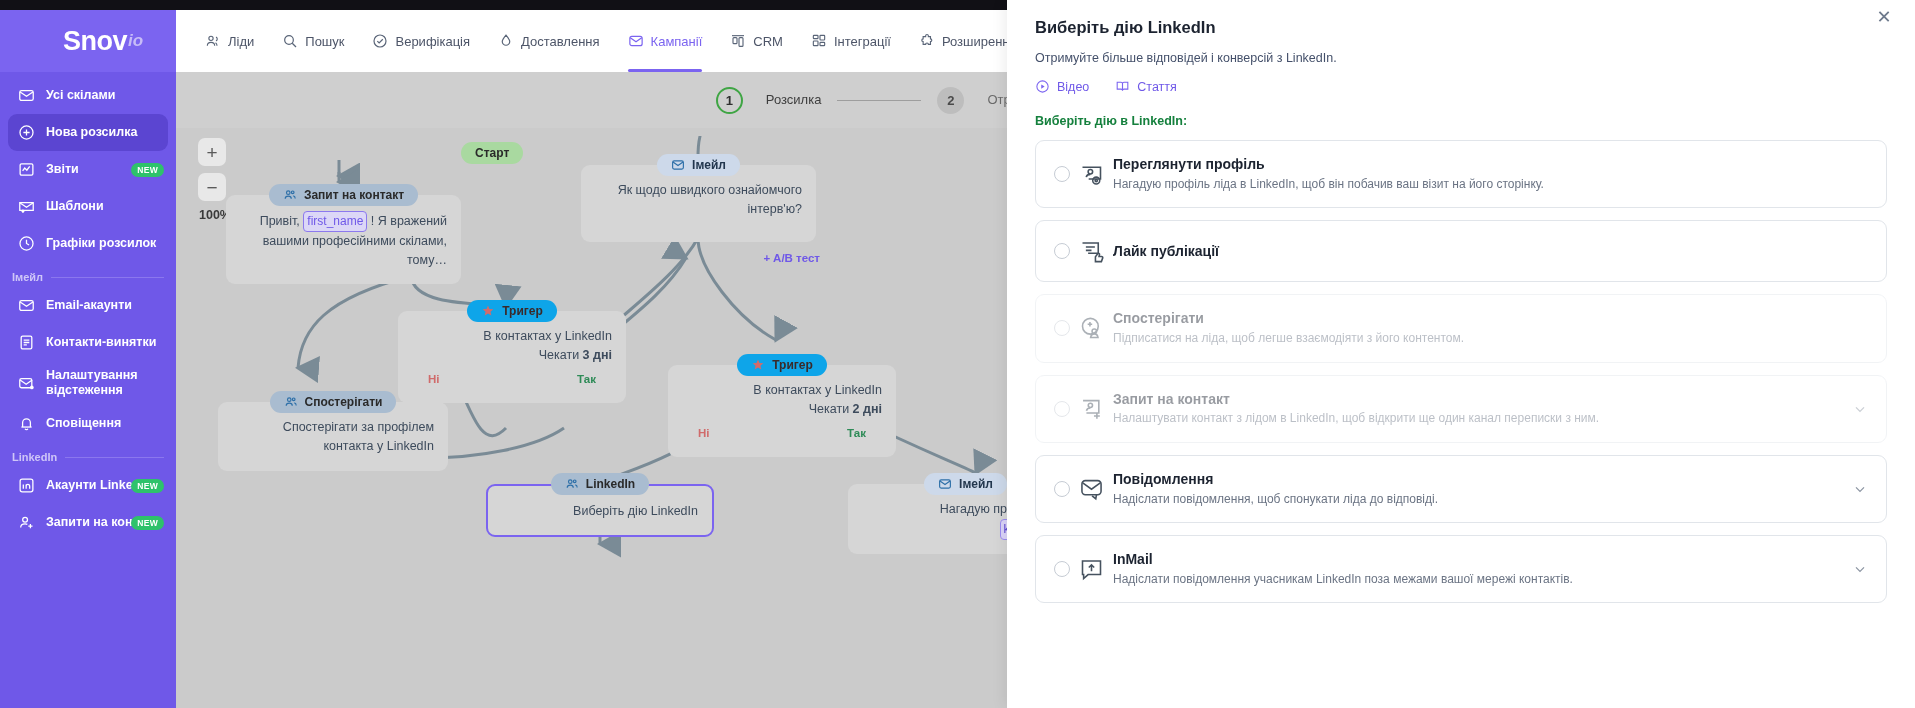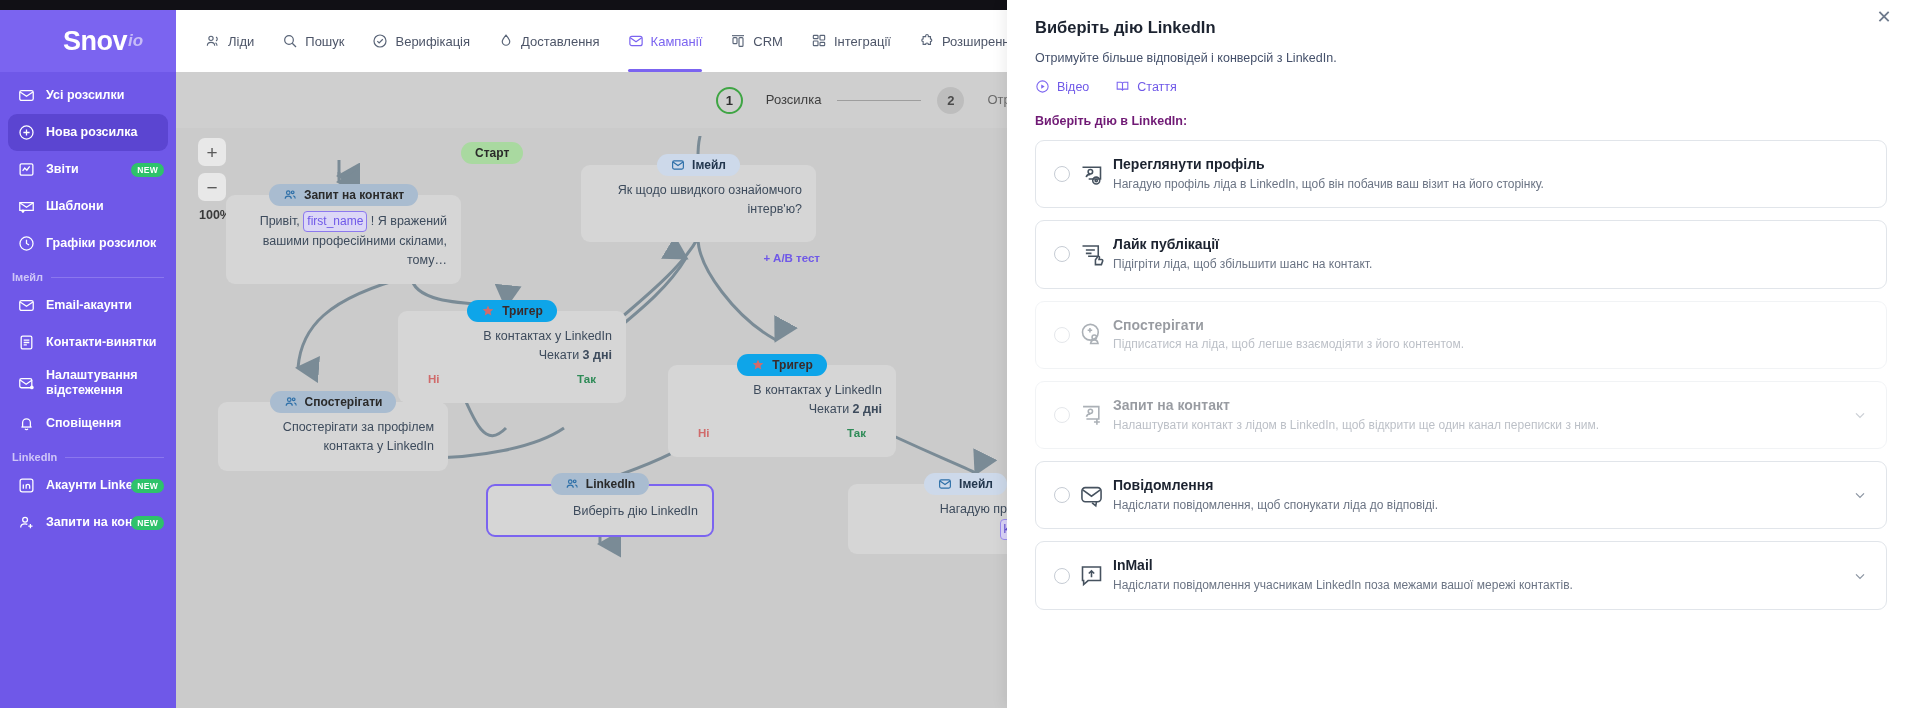--- a/index.html
+++ b/index.html
@@ -135,21 +135,21 @@
   #panel{
     position:absolute; right:0; top:0; width:908px; height:708px;
     background:#fff; z-index:40; padding:14px 28px 0 28px; overflow:hidden;
     box-shadow:-2px 0 14px rgba(0,0,0,.08);
   }
   #panel h1{ font-size:16.5px; font-weight:bold; color:#1C2330; margin:4px 0 0; }
   #panel .sub{ font-size:12.5px; color:#44506A; margin:14px 0 4px; }
   .links{ display:flex; gap:26px; margin-top:14px; }
   .link{ display:flex; align-items:center; gap:7px; font-size:12.5px; color:#6F58E8; cursor:pointer; }
   .link svg{ width:15px; height:15px; display:block; }
-  .choose{ font-size:12.5px; font-weight:bold; color:#701a75; margin-top:20px; }
+  .choose{ font-size:12.5px; font-weight:bold; color:#15803d; margin-top:20px; }
   #closebtn{
     position:absolute; right:20px; top:6px; width:22px; height:22px;
     display:flex; align-items:center; justify-content:center;
     font-size:18px; color:#6E7A8C; cursor:pointer; line-height:1;
   }
   .opt{
     display:flex; align-items:center; gap:8px;
     border:1px solid #E1E5EA; border-radius:9px;
     padding:14px 18px; margin-top:12px; min-height:62px; cursor:pointer;
     background:#fff;
@@ -178,21 +178,21 @@
   </div>
   <div class="sp6"></div>
 
   <div class="side-item">
     <span class="side-ico">
         <svg viewBox="0 0 24 24" fill="none" stroke="#fff" stroke-width="1.8">
           <rect x="2.5" y="5" width="19" height="14" rx="2.5"></rect>
           <path d="M3 7l9 6 9-6"></path>
         </svg>
       </span>
-    <span class="lbl">Усі розсилки</span>
+    <span class="lbl">Усі скілами</span>
   </div>
 
   <div class="side-item active">
     <span class="side-ico">
         <svg viewBox="0 0 24 24" fill="none" stroke="#fff" stroke-width="1.8">
           <circle cx="12" cy="12" r="9.2"></circle>
           <path d="M12 7.6v8.8M7.6 12h8.8"></path>
         </svg>
       </span>
     <span class="lbl">Нова розсилка</span>
@@ -610,21 +610,20 @@
     <span class="radio"></span>
     <span class="opt-ico">
         <svg viewBox="0 0 24 24" fill="none" stroke="currentColor" stroke-width="1.4">
           <path d="M4 4.5h14v9H9"></path>
           <path d="M7 8h8M7 11h5"></path>
           <path d="M15.5 21v-4.3l2-2.6c.6-.7 1.8-.3 1.6.7l-.4 1.7h2.2c.8 0 1.3.7 1 1.4l-1.1 3.1z"></path>
         </svg>
       </span>
     <span class="opt-txt">
       <span class="opt-title">Лайк публікації</span>
-      <span class="opt-desc" style="display:block;">Підігріти ліда, щоб збільшити шанс на контакт.</span>
     </span>
   </div>
 
   <div class="opt dim">
     <span class="radio"></span>
     <span class="opt-ico">
         <svg viewBox="0 0 24 24" fill="none" stroke="currentColor" stroke-width="1.4">
           <circle cx="11" cy="10" r="7"></circle>
           <path d="M8.6 8.2h4M10.6 6.2v4"></path>
           <circle cx="14.5" cy="14.5" r="2"></circle>

